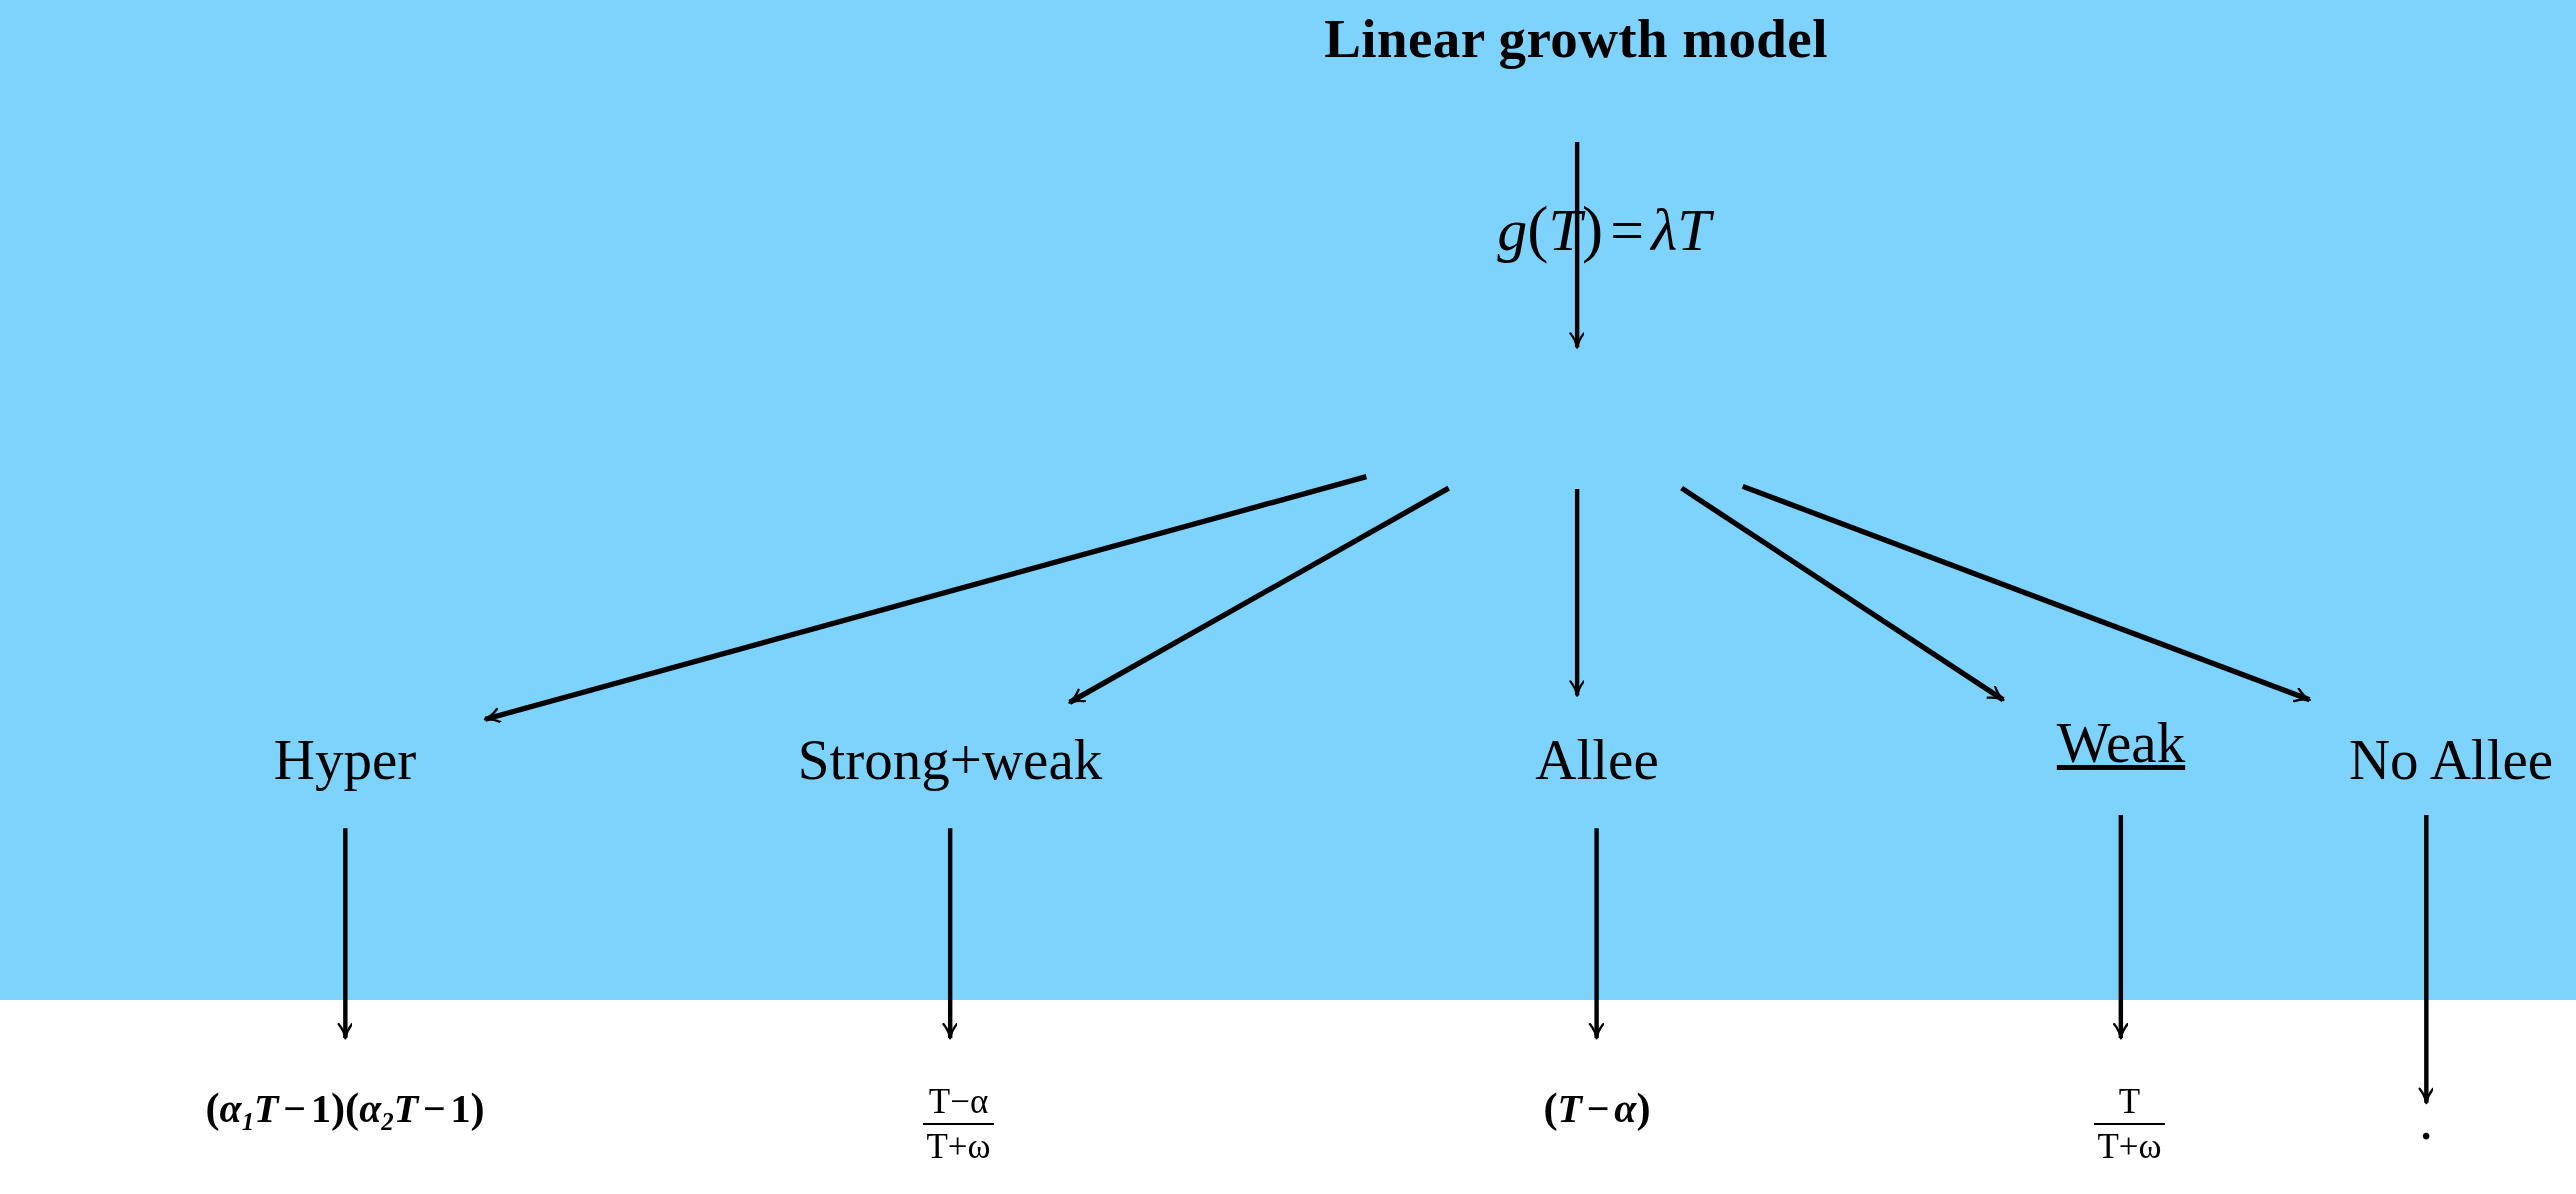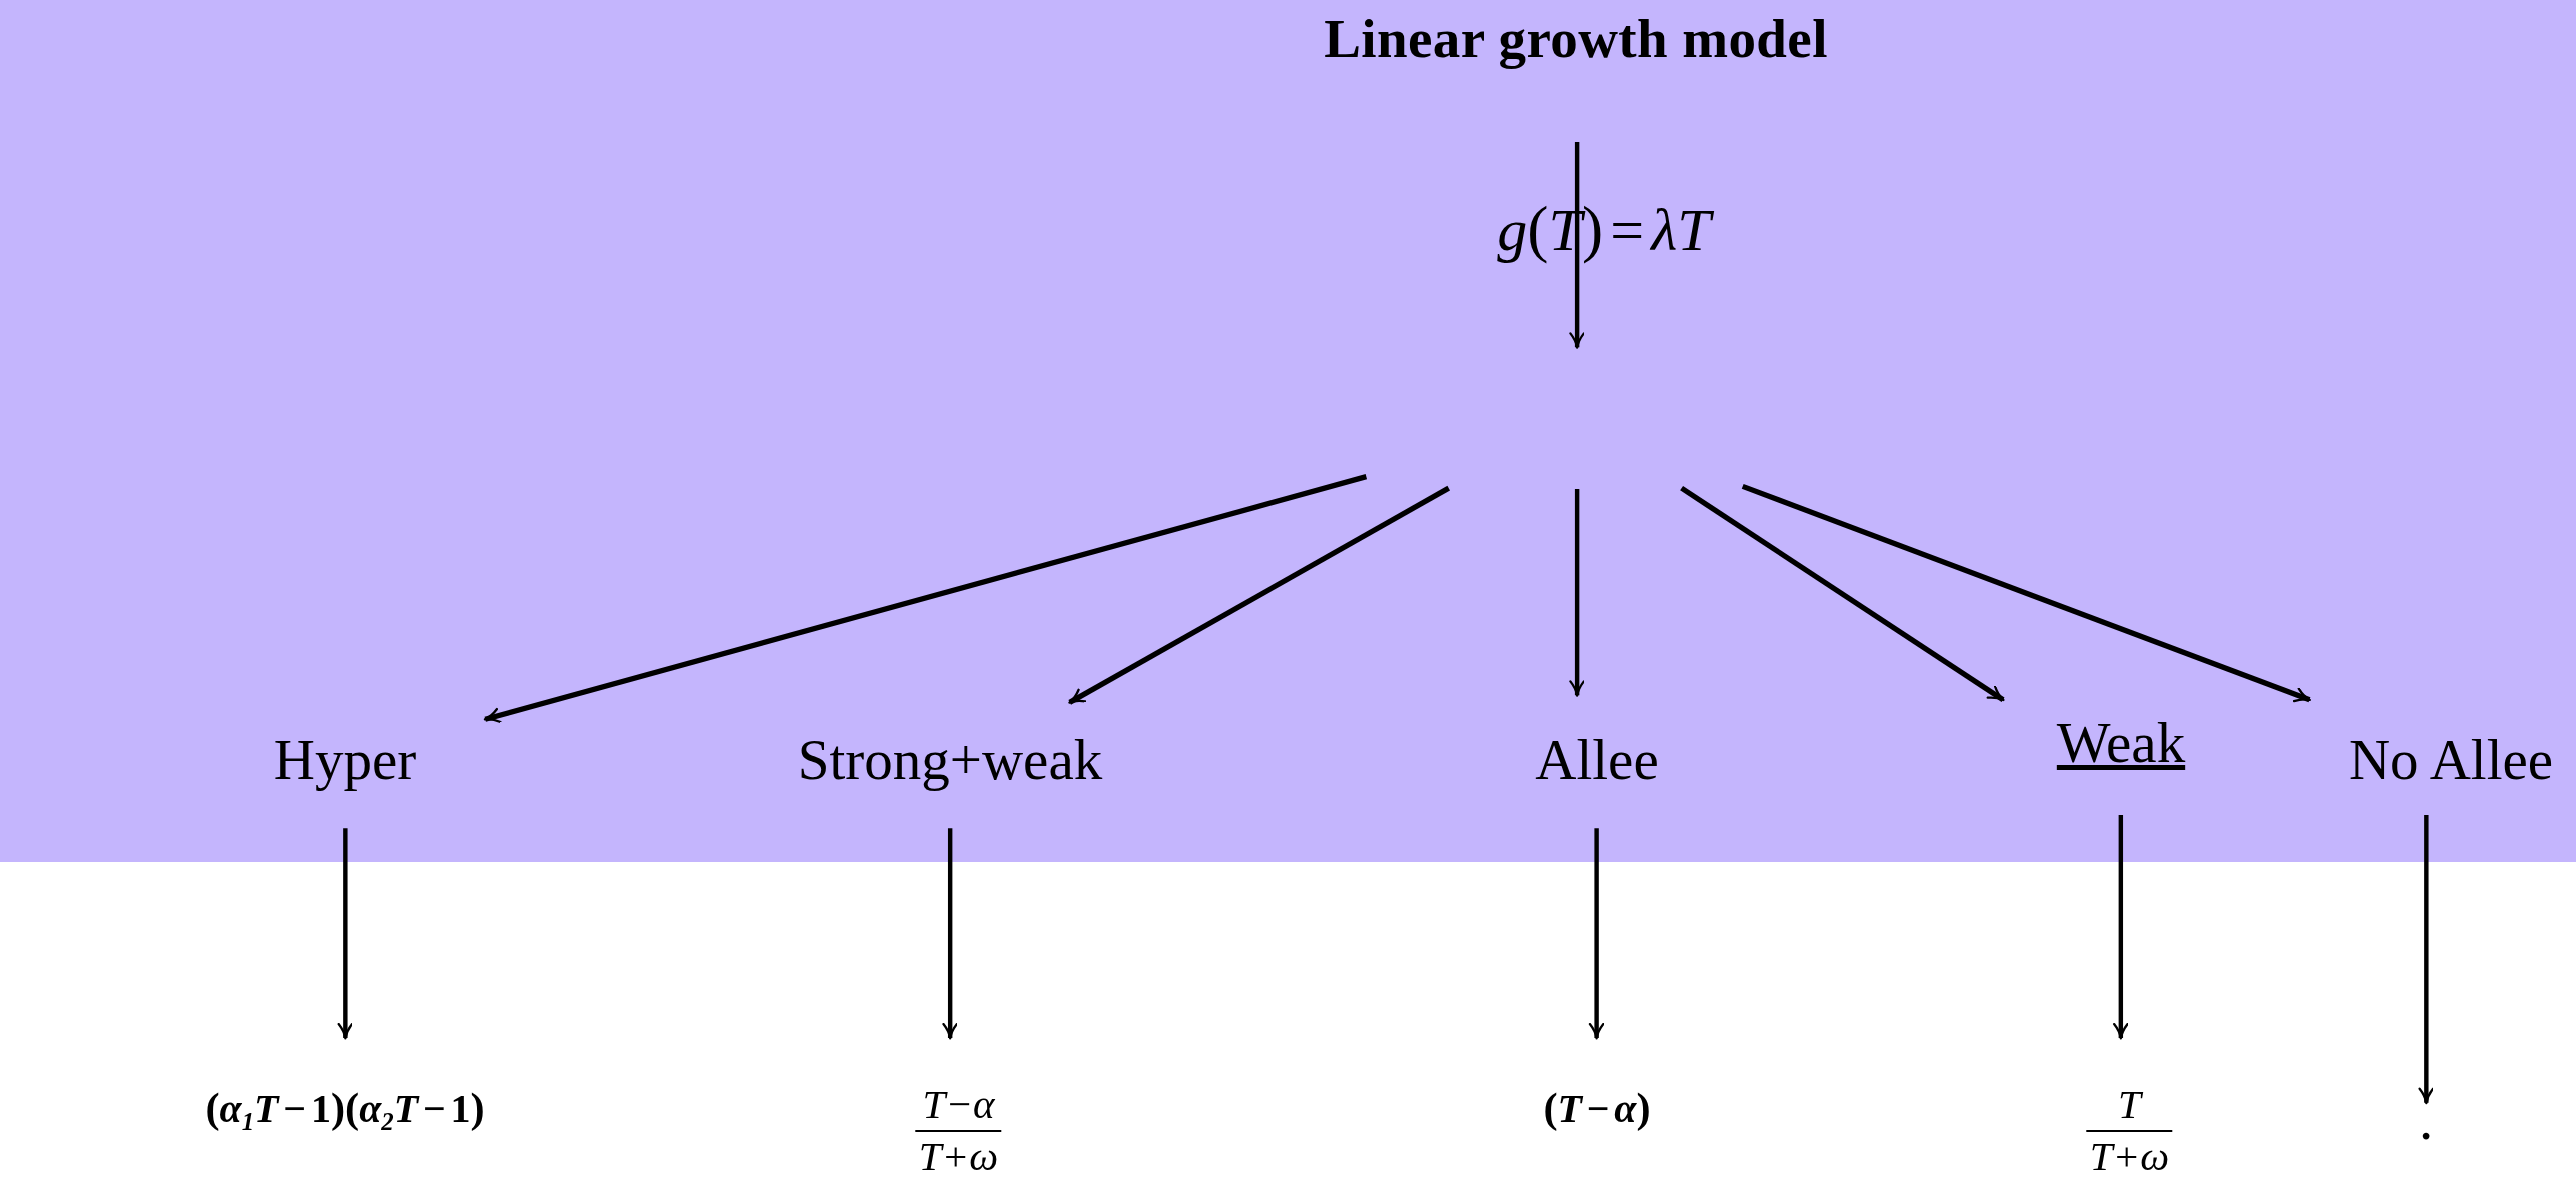--- a/index.html
+++ b/index.html
@@ -1,33 +1,33 @@
 <!DOCTYPE html>
 <html style="font-size:14px"><head>
 <meta charset="utf-8">
 <title>Linear growth model diagram</title>
 <style>
   html,body{margin:0;padding:0;background:#ffffff;}
   body{width:2576px;height:1195px;overflow:hidden;
        font-family:"Liberation Serif","DejaVu Serif",serif;color:#000;}
-  #stage{position:relative;width:2576px;height:862px;background:#c4b5fd;}
+  #stage{position:relative;width:2576px;height:1000px;background:#7dd3fc;}
   svg.arrows{position:absolute;left:0;top:0;width:2576px;height:1195px;
              pointer-events:none;overflow:visible;}
   .node{position:absolute;white-space:nowrap;line-height:1;}
   .title{font-weight:700;font-size:55px;letter-spacing:0.4px;}
   .label{font-size:57px;}
   .math{font-style:italic;font-size:40px;font-weight:bold;}
   .mathbig{font-style:italic;font-size:60px;margin-left:27px;}
   .up{font-style:normal;}
   .sub{font-size:0.62em;vertical-align:-0.32em;font-style:italic;}
   .paren{font-style:normal;font-size:1.06em;}
   .op{font-style:normal;padding:0 .12em;}
   
   .frac{display:inline-block;vertical-align:middle;text-align:center;
-        font-size:41px;font-style:italic;line-height:1.12;margin-left:17px;}
+        font-size:35px;line-height:1.12;margin-left:17px;}
   .frac .num{display:block;padding:0 3.5px 1.8px 3.5px;}
   .frac .den{display:block;padding:1.8px 3.5px 0 3.5px;border-top:2.7px solid #000;}
   .dot{font-size:57px;font-style:normal;}
 </style>
 </head>
 <body>
 
 <div id="stage">
 
   <svg class="arrows" viewBox="0 0 2909 1349">

